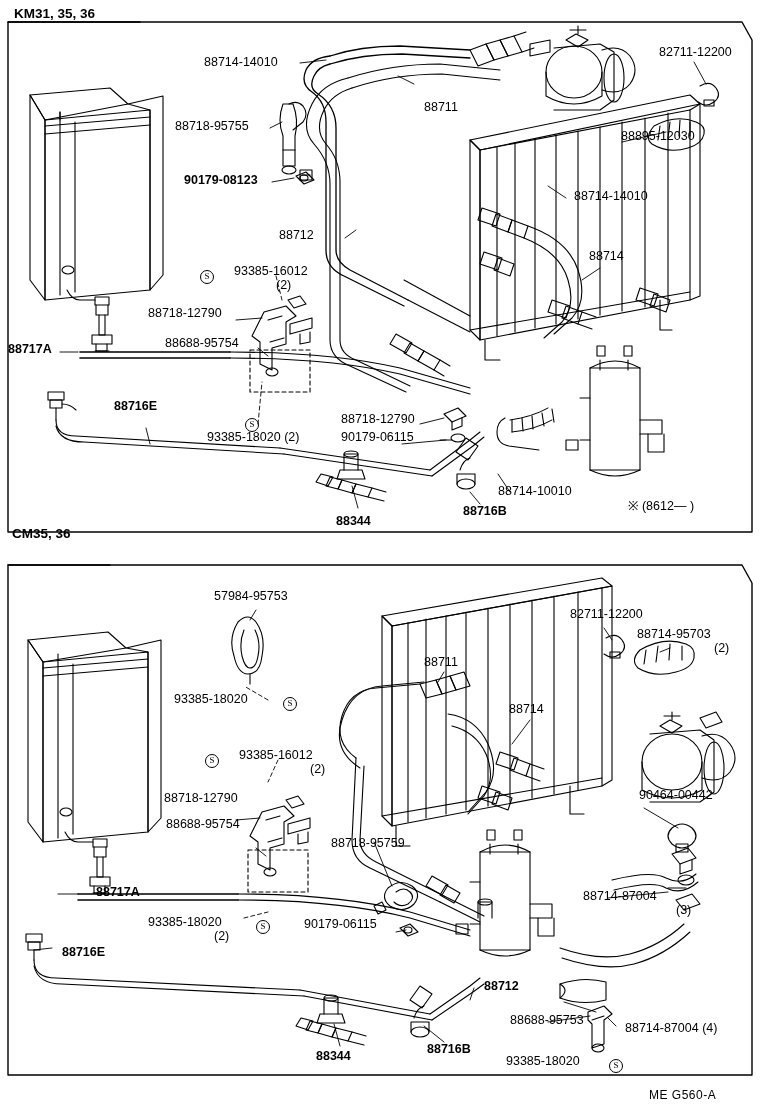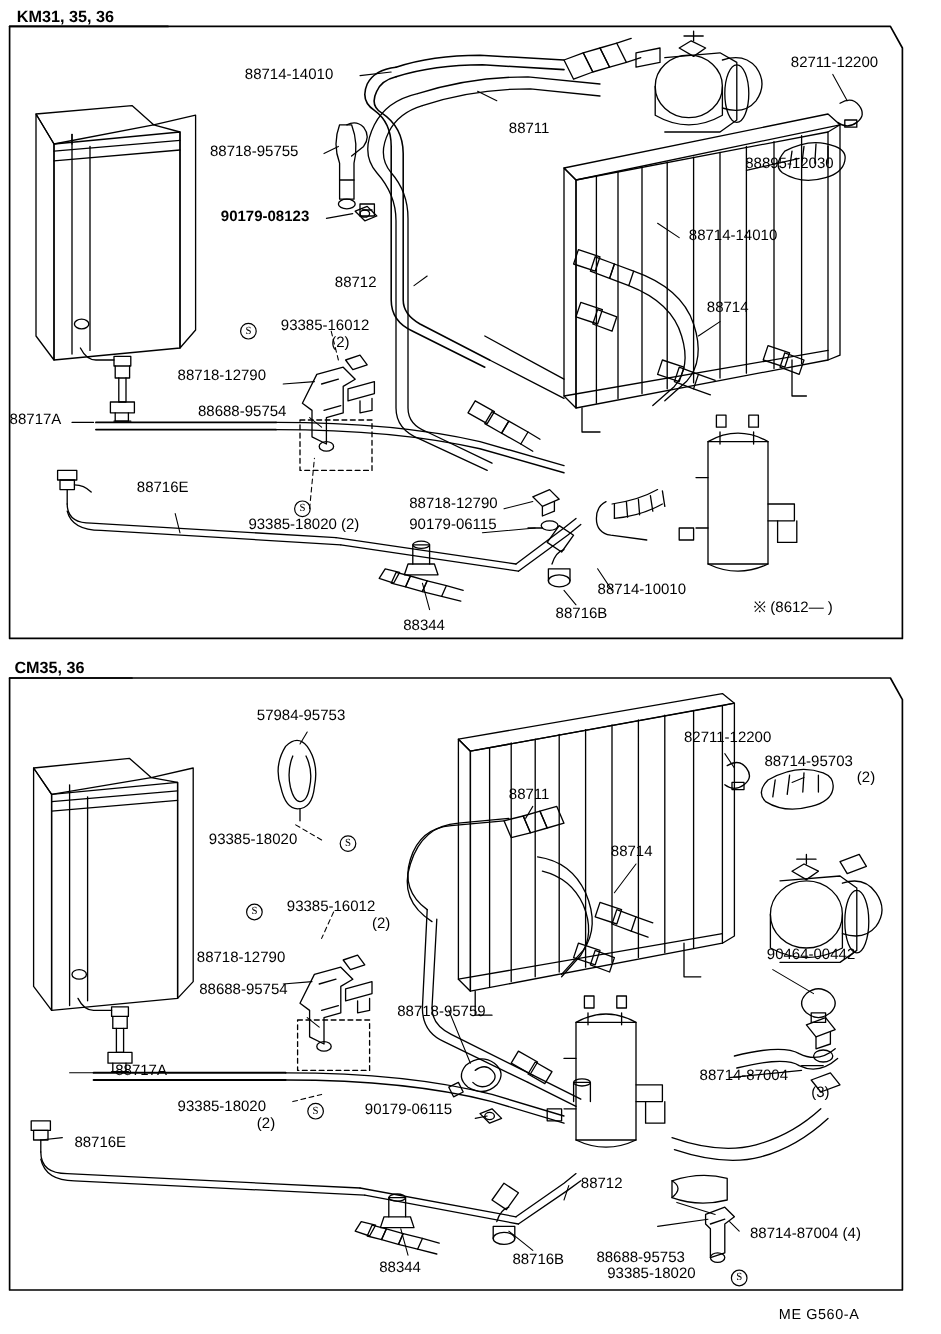--- a/index.html
+++ b/index.html
@@ -1,20 +1,20 @@
 <!DOCTYPE html>
 <html><head>
 <meta charset="utf-8">
 <style>
   html,body{margin:0;padding:0;background:#ffffff;}
   body{width:784px;height:1112px;font-family:"Liberation Sans",sans-serif;color:#000;position:relative;overflow:hidden;}
   .page{position:absolute;left:0;top:0;width:784px;height:1112px;}
   svg.layer{position:absolute;left:0;top:0;width:784px;height:1112px;}
   .lbl{position:absolute;font-size:12.5px;line-height:13px;color:#000;white-space:nowrap;font-family:"Liberation Sans",sans-serif;}
-  .lbl.b{font-weight:normal;}
+  .lbl.b{font-weight:bold;}
   .hdr{position:absolute;font-size:13.5px;font-weight:bold;font-family:"Liberation Sans",sans-serif;white-space:nowrap;}
   .foot{position:absolute;font-size:12px;font-family:"Liberation Sans",sans-serif;letter-spacing:.5px;}
   .scircle{display:inline-block;width:12px;height:12px;border:1.2px solid #000;border-radius:50%;font-size:9px;line-height:11px;text-align:center;font-family:"Liberation Serif",serif;}
 </style>
 </head>
 <body>
 
 <div class="page">
 
   <svg class="layer" viewBox="0 0 784 1112">
@@ -400,21 +400,21 @@
   </div>
   <div class="lbl" style="left:207px;top:431px;">93385-18020 (2)</div>
   <div class="lbl" style="left:341px;top:413px;">88718-12790</div>
   <div class="lbl" style="left:341px;top:431px;">90179-06115</div>
 
   <div class="lbl" style="left:498px;top:485px;">88714-10010</div>
   <div class="lbl b" style="left:463px;top:505px;">88716B</div>
   <div class="lbl b" style="left:336px;top:515px;">88344</div>
   <div class="lbl" style="left:628px;top:500px;">※ (8612—        )</div>
 
-  <div class="hdr" style="left:12px;top:549px;">CM35, 36</div>
+  <div class="hdr" style="left:12px;top:526px;">CM35, 36</div>
 
   <div class="lbl" style="left:214px;top:590px;">57984-95753</div>
   <div class="lbl" style="left:570px;top:608px;">82711-12200</div>
   <div class="lbl" style="left:637px;top:628px;">88714-95703</div>
   <div class="lbl" style="left:714px;top:642px;">(2)</div>
   <div class="lbl" style="left:424px;top:656px;">88711</div>
   <div class="lbl" style="left:509px;top:703px;">88714</div>
 
   <div class="lbl" style="left:174px;top:693px;">93385-18020</div>
   <div style="position:absolute;left:283px;top:692px;">
@@ -440,21 +440,21 @@
   <div class="lbl" style="left:148px;top:886px;"></div>
   <div class="lbl" style="left:148px;top:916px;">93385-18020</div>
   <div style="position:absolute;left:256px;top:915px;">
     <span class="scircle">S</span>
   </div>
   <div class="lbl" style="left:214px;top:930px;">(2)</div>
   <div class="lbl" style="left:304px;top:918px;">90179-06115</div>
 
   <div class="lbl b" style="left:62px;top:946px;">88716E</div>
   <div class="lbl b" style="left:484px;top:980px;">88712</div>
-  <div class="lbl" style="left:497px;top:1014px;margin-top:28px;">88688-95753</div>
+  <div class="lbl" style="left:510px;top:1014px;">88688-95753</div>
   <div class="lbl" style="left:625px;top:1022px;">88714-87004 (4)</div>
   <div class="lbl" style="left:506px;top:1055px;">93385-18020</div>
   <div style="position:absolute;left:609px;top:1054px;">
     <span class="scircle">S</span>
   </div>
   <div class="lbl b" style="left:316px;top:1050px;">88344</div>
   <div class="lbl b" style="left:427px;top:1043px;">88716B</div>
 
   <div class="foot" style="left:649px;top:1088px;">ME  G560-A</div>
 

